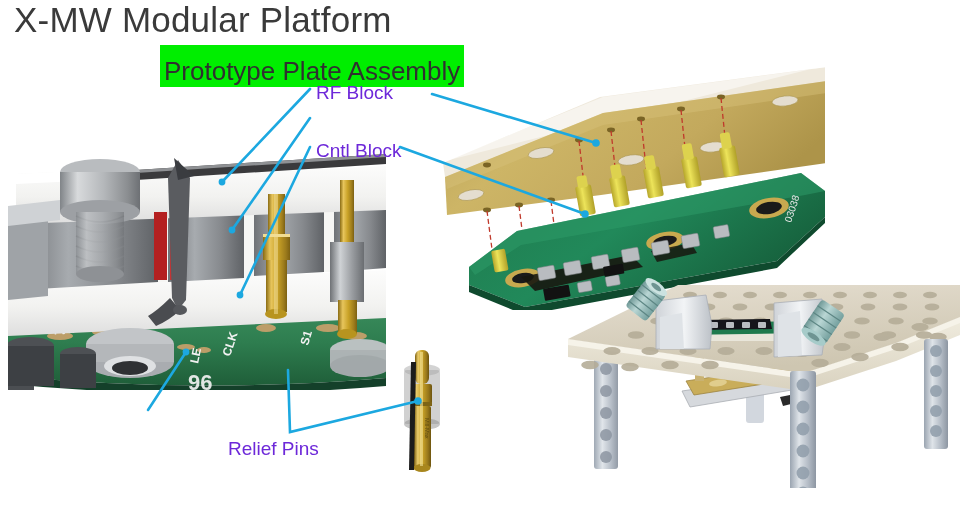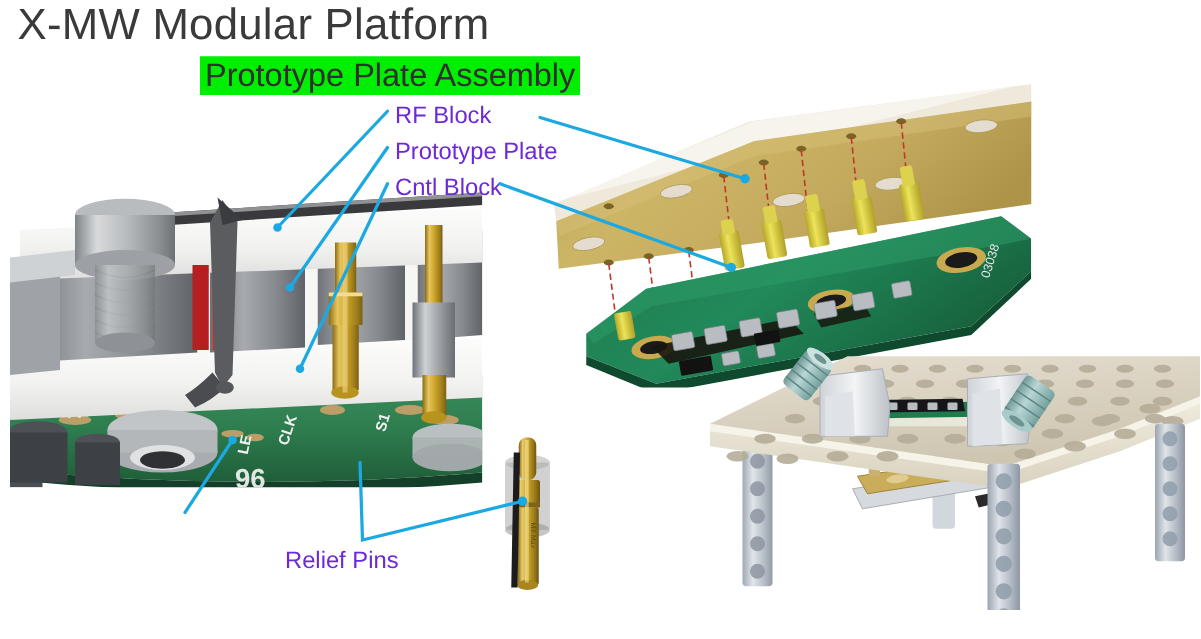--- a/index.html
+++ b/index.html
@@ -27,21 +27,21 @@
     color:#3a3a3a;
     white-space:nowrap;
   }
   #sub-title{
     position:absolute;
     left:160px; top:45px;
     font-size:26px;
     font-weight:400;
     color:#303030;
     background:#00EE00;
-    padding:1px 4px 2px 4px;
+    padding:12px 4px 2px 4px;
     white-space:nowrap;
     line-height:1.08;
   }
 
   
   .callout{
     position:absolute;
     font-size:19px;
     color:#6d28d9;
     white-space:nowrap;
@@ -628,21 +628,20 @@
           <ellipse cx="376" cy="126" rx="6" ry="6"></ellipse>
           <ellipse cx="376" cy="146" rx="6" ry="6"></ellipse>
           <ellipse cx="376" cy="166" rx="6" ry="6"></ellipse>
         </g>
       </g>
     </svg>
   </div>
 
   <div class="callout" id="label-rf-block">RF Block</div>
 
-  <div class="callout" id="label-prototype-plate">Prototype Plate</div>
 
   <div class="callout" id="label-cntl-block">Cntl Block</div>
 
   <div class="callout" id="label-soldered-wire">
   </div>
 
   <div class="callout" id="label-spring-pins">Relief Pins</div>
 
   <svg id="overlay" viewBox="0 0 961 511" xmlns="http://www.w3.org/2000/svg">
     <g stroke="#1CA8E0" stroke-width="2.6" fill="none" stroke-linecap="round">

